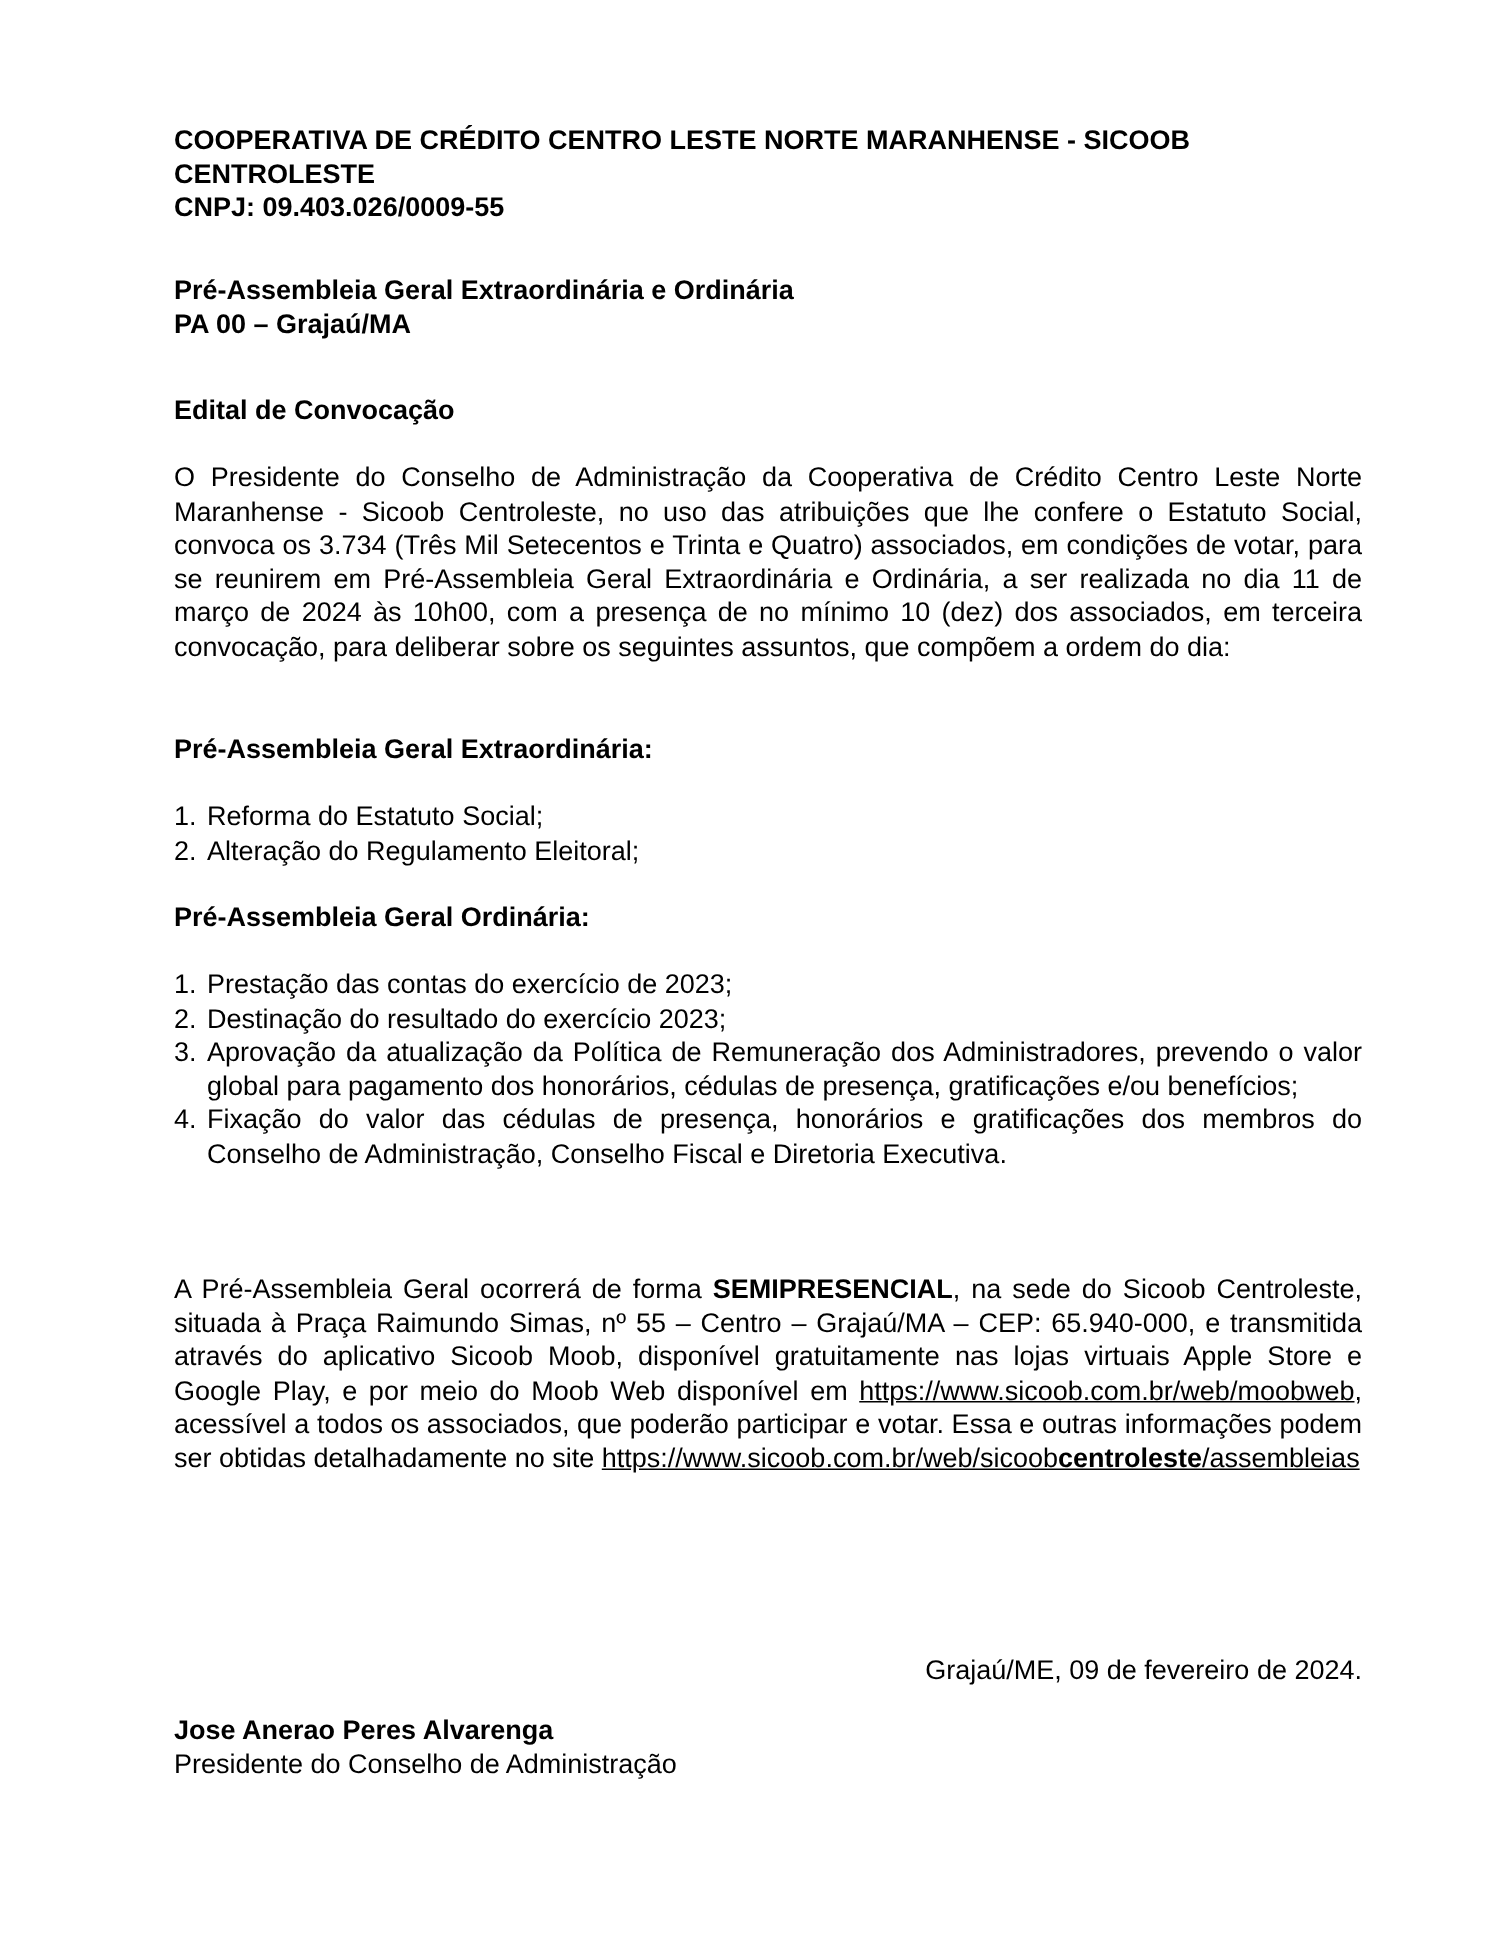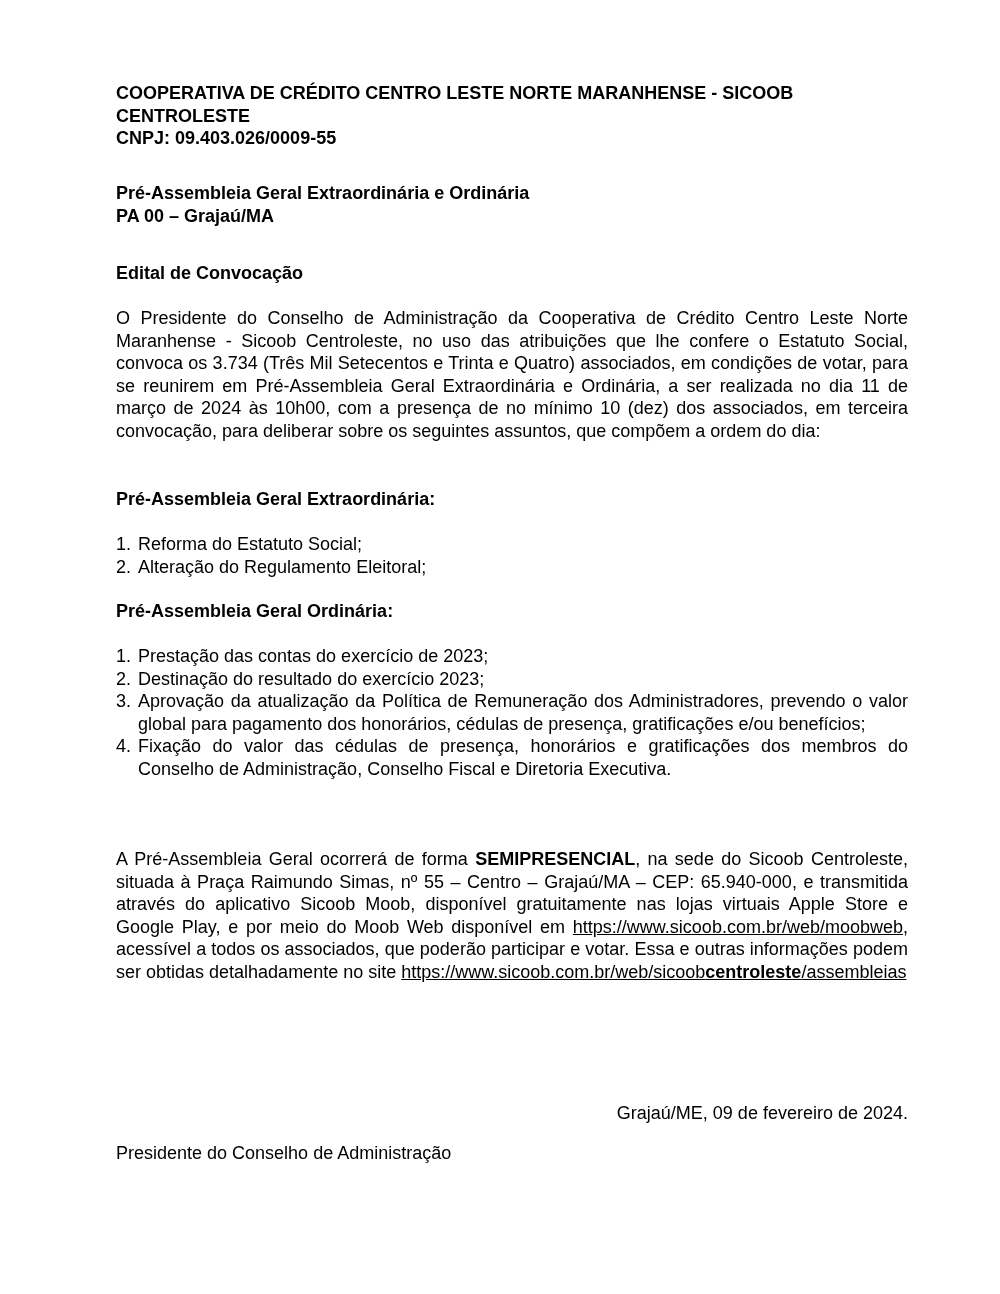--- a/index.html
+++ b/index.html
@@ -68,16 +68,17 @@
       <span class="num">4.</span>
       <span class="txt">Fixação do valor das cédulas de presença, honorários e gratificações dos membros do Conselho de Administração, Conselho Fiscal e Diretoria Executiva.</span>
     </li>
   </ul>
 
   <div class="block justify" style="top:848px;"><span>A Pré-Assembleia Geral ocorrerá de forma </span><span class="bold">SEMIPRESENCIAL</span><span>, na sede do Sicoob Centroleste, situada à Praça Raimundo Simas, nº 55 – Centro – Grajaú/MA – CEP: 65.940-000, e transmitida através do aplicativo Sicoob Moob, disponível gratuitamente nas lojas virtuais Apple Store e Google Play, e por meio do Moob Web disponível em </span><a>https://www.sicoob.com.br/web/moobweb</a><span>, acessível a todos os associados, que poderão participar e votar. Essa e outras informações podem ser obtidas detalhadamente no site </span><a><span>https://www.sicoob.com.br/web/sicoob</span><span class="bold">centroleste</span><span>/assembleias</span></a></div>
 
   <div class="block right" style="top:1074px;margin-top:28px;">Grajaú/ME, 09 de fevereiro de 2024.</div>
 
   <div class="block center" style="top:1142px;">
+    <div class="bold">Jose Anerao Peres Alvarenga</div>
     <div>Presidente do Conselho de Administração</div>
   </div>
 
 </div>
 
 </body></html>

